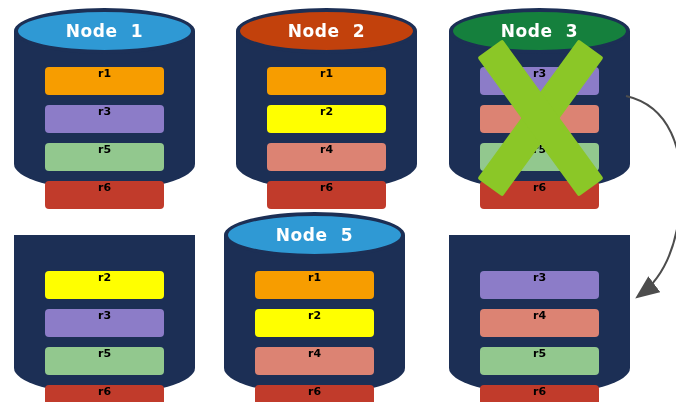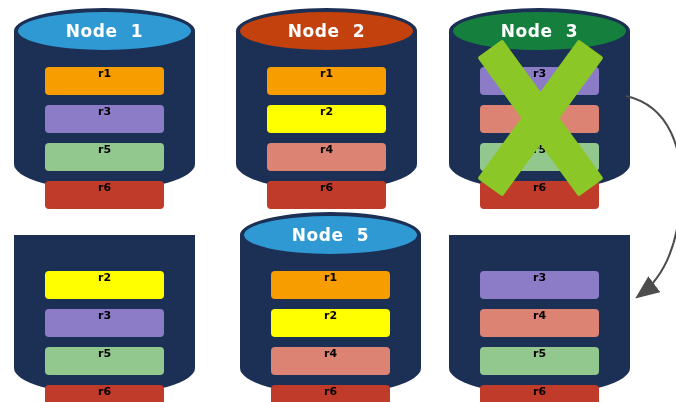--- a/index.html
+++ b/index.html
@@ -87,21 +87,21 @@
       <div class="node" style="left: 14px; top: 212px;">
     <div class="cyl-body" style="background: rgb(28, 47, 85);"></div>
     <div class="bars">
           <div class="bar" style="background: rgb(255, 255, 0); color: rgb(0, 0, 0);">r2</div>
           <div class="bar" style="background: rgb(140, 124, 200); color: rgb(0, 0, 0);">r3</div>
           <div class="bar" style="background: rgb(146, 200, 142); color: rgb(0, 0, 0);">r5</div>
           <div class="bar" style="background: rgb(193, 59, 43); color: rgb(0, 0, 0);">r6</div>
         </div>
 
   </div>
-      <div class="node" style="left: 240px; top: 212px;">
+      <div class="node" style="left: 224px; top: 212px;">
     <div class="cyl-body" style="background: rgb(28, 47, 85);"></div>
     <div class="cyl-top" style="background: rgb(47, 153, 212); border: 4px solid rgb(28, 47, 85);">
       <span class="node-title" style="color: rgb(255, 255, 255);">Node 5</span>
     </div>
     <div class="bars">
           <div class="bar" style="background: rgb(247, 157, 0); color: rgb(0, 0, 0);">r1</div>
           <div class="bar" style="background: rgb(255, 255, 0); color: rgb(0, 0, 0);">r2</div>
           <div class="bar" style="background: rgb(220, 131, 115); color: rgb(0, 0, 0);">r4</div>
           <div class="bar" style="background: rgb(193, 59, 43); color: rgb(0, 0, 0);">r6</div>
         </div>

